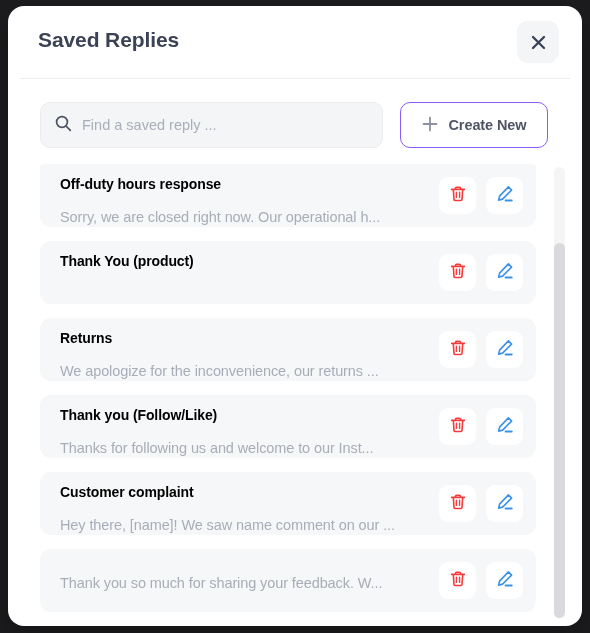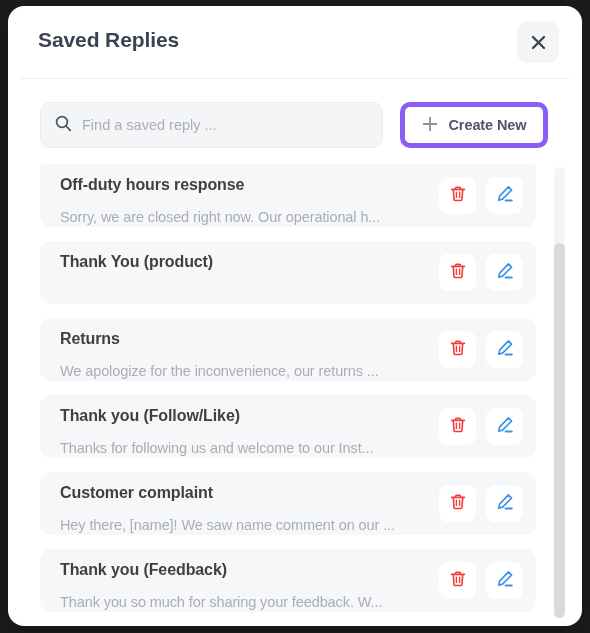--- a/index.html
+++ b/index.html
@@ -105,21 +105,21 @@
   }
   #search-input::placeholder { color: #a9aeba; }
 
   #create-new-button {
     position: absolute;
     left: 392px;
     top: 0;
     width: 148px;
     height: 46px;
     background: #ffffff;
-    border: 5px solid #8b5cf6;
+    border: 1px solid #8b5cf6;
     border-radius: 10px;
     box-sizing: border-box;
     display: flex;
     align-items: center;
     justify-content: center;
     gap: 11px;
     cursor: pointer;
     font-family: "Liberation Sans", sans-serif;
   }
   #create-new-label {
@@ -153,23 +153,23 @@
     box-sizing: border-box;
   }
   .reply-card.first-partial { border-top-left-radius: 4px; border-top-right-radius: 4px; }
   .reply-text {
     position: absolute;
     left: 20px;
     top: 11px;
     width: 362px;
   }
   .reply-title {
-    font-size: 16px;
+    font-size: 14px;
     font-weight: bold;
-    color: #404040;
+    color: #000000;
     letter-spacing: -0.1px;
     white-space: nowrap;
     overflow: hidden;
     line-height: 19px;
   }
   .reply-preview {
     font-size: 14.5px;
     color: #a8adb8;
     letter-spacing: -0.1px;
     white-space: nowrap;
@@ -362,21 +362,20 @@
             <button class="icon-button">
               <span><svg width="18" height="18" viewBox="0 0 18 18" fill="none">
                   <path d="M12.4 1.9 L15.6 5.1 L6.6 14.1 L2.6 15.1 L3.6 11.1 Z" stroke="#3b91e8" stroke-width="1.6" stroke-linejoin="round"></path>
                   <path d="M9.6 15.4 H15.7" stroke="#3b91e8" stroke-width="2" stroke-linecap="round"></path>
                 </svg></span>
             </button>
           </div>
         </div>
         <div class="reply-card">
           <div class="reply-text">
-            <div class="reply-title">Thank you (Feedback)</div>
             <div class="reply-preview">Thank you so much for sharing your feedback. W...</div>
           </div>
           <div class="reply-actions">
             <button class="icon-button">
               <span><svg width="18" height="18" viewBox="0 0 18 18" fill="none">
                   <path d="M2.6 4.4 H15.4" stroke="#f93a3a" stroke-width="1.6" stroke-linecap="round"></path>
                   <path d="M6.6 4.4 V3.1 A0.9 0.9 0 0 1 7.5 2.2 H10.5 A0.9 0.9 0 0 1 11.4 3.1 V4.4" stroke="#f93a3a" stroke-width="1.6" stroke-linejoin="round"></path>
                   <path d="M4.3 4.4 L5 14.4 A1.2 1.2 0 0 0 6.2 15.5 H11.8 A1.2 1.2 0 0 0 13 14.4 L13.7 4.4" stroke="#f93a3a" stroke-width="1.6" stroke-linejoin="round"></path>
                   <path d="M7.4 7.3 V12.4 M10.6 7.3 V12.4" stroke="#f93a3a" stroke-width="1.4" stroke-linecap="round"></path>
                 </svg></span>

